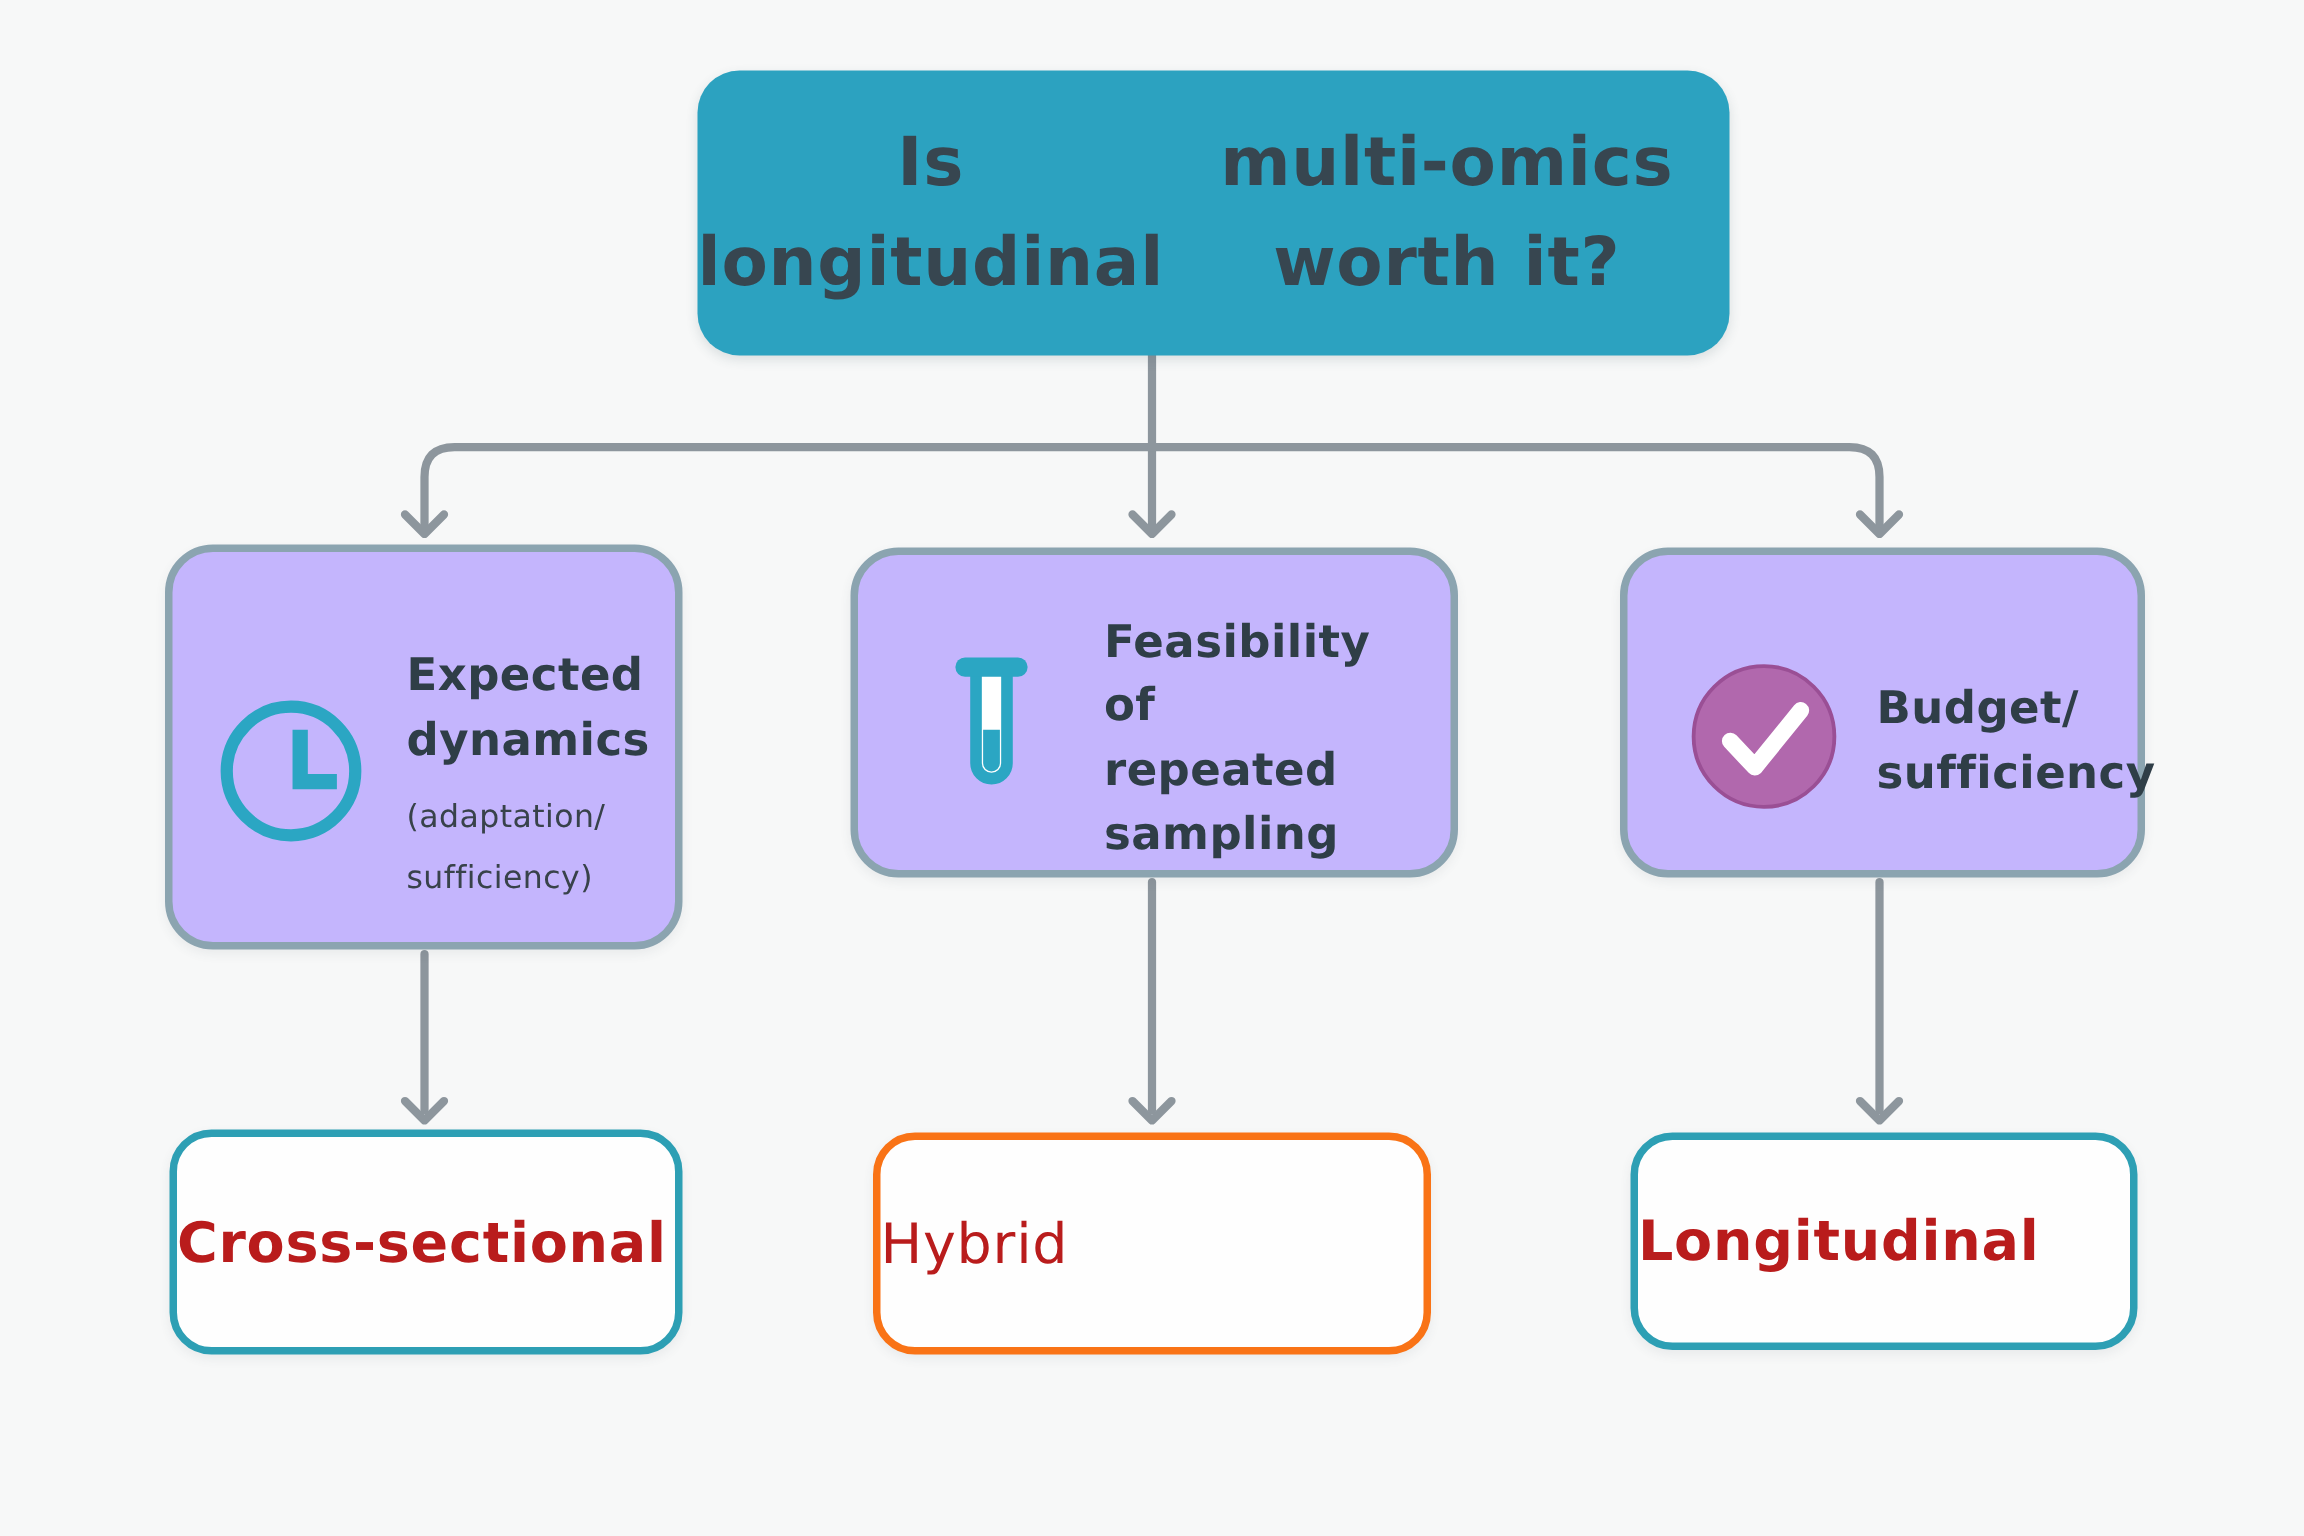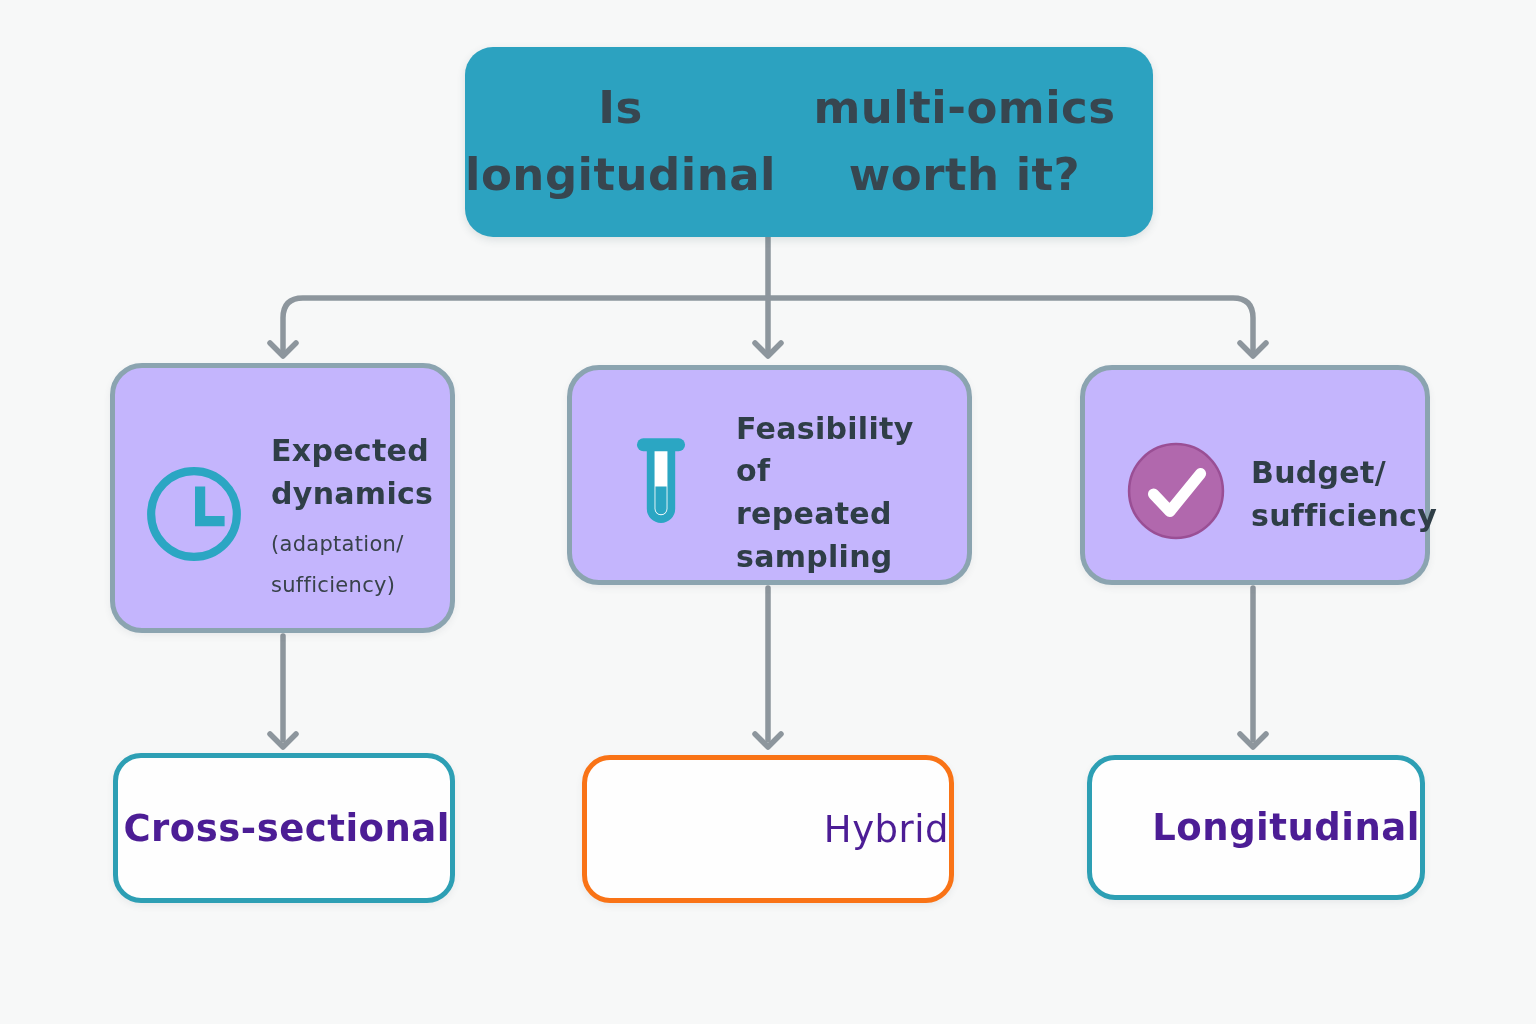--- a/index.html
+++ b/index.html
@@ -37,23 +37,23 @@
   .crit-mid   {left:567px; top:365px;width:405px;height:220px;padding:32px 10px 0 46px;gap:32px;}
   .crit-right {left:1080px;top:365px;width:350px;height:220px;padding:36px 14px 0 40px;gap:24px;}
   .crit .icon{flex:0 0 auto;}
   .crit .txt{padding-top:4px;}
   .crit .heading{color:#2f3e47;font-size:30px;font-weight:600;line-height:1.42;letter-spacing:.3px;}
   .crit .sub{color:#38424a;font-size:21px;font-weight:400;line-height:1.95;letter-spacing:.3px;margin-top:8px;}
 
   
   .outcome{
     position:absolute;background:#fefefe;border-radius:28px;z-index:2;
-    display:flex;align-items:center;justify-content:flex-end;
+    display:flex;align-items:center;justify-content:flex-start;
     box-shadow:0 3px 7px rgba(60,80,90,.08);box-sizing:border-box;
-    color:#4c1d95;font-size:37px;font-weight:600;letter-spacing:.5px;
+    color:#b91c1c;font-size:37px;font-weight:600;letter-spacing:.5px;
   }
   .outcome-left {left:113px; top:753px;width:342px;height:150px;border:5px solid #2d9fb4;}
   .outcome-mid  {left:582px; top:755px;width:372px;height:148px;border:5px solid #f97316;font-weight:500;}
   .outcome-right{left:1087px;top:755px;width:338px;height:145px;border:5px solid #2d9fb4;}
 </style>
 </head>
 <body>
 
 <div class="stage">
 

